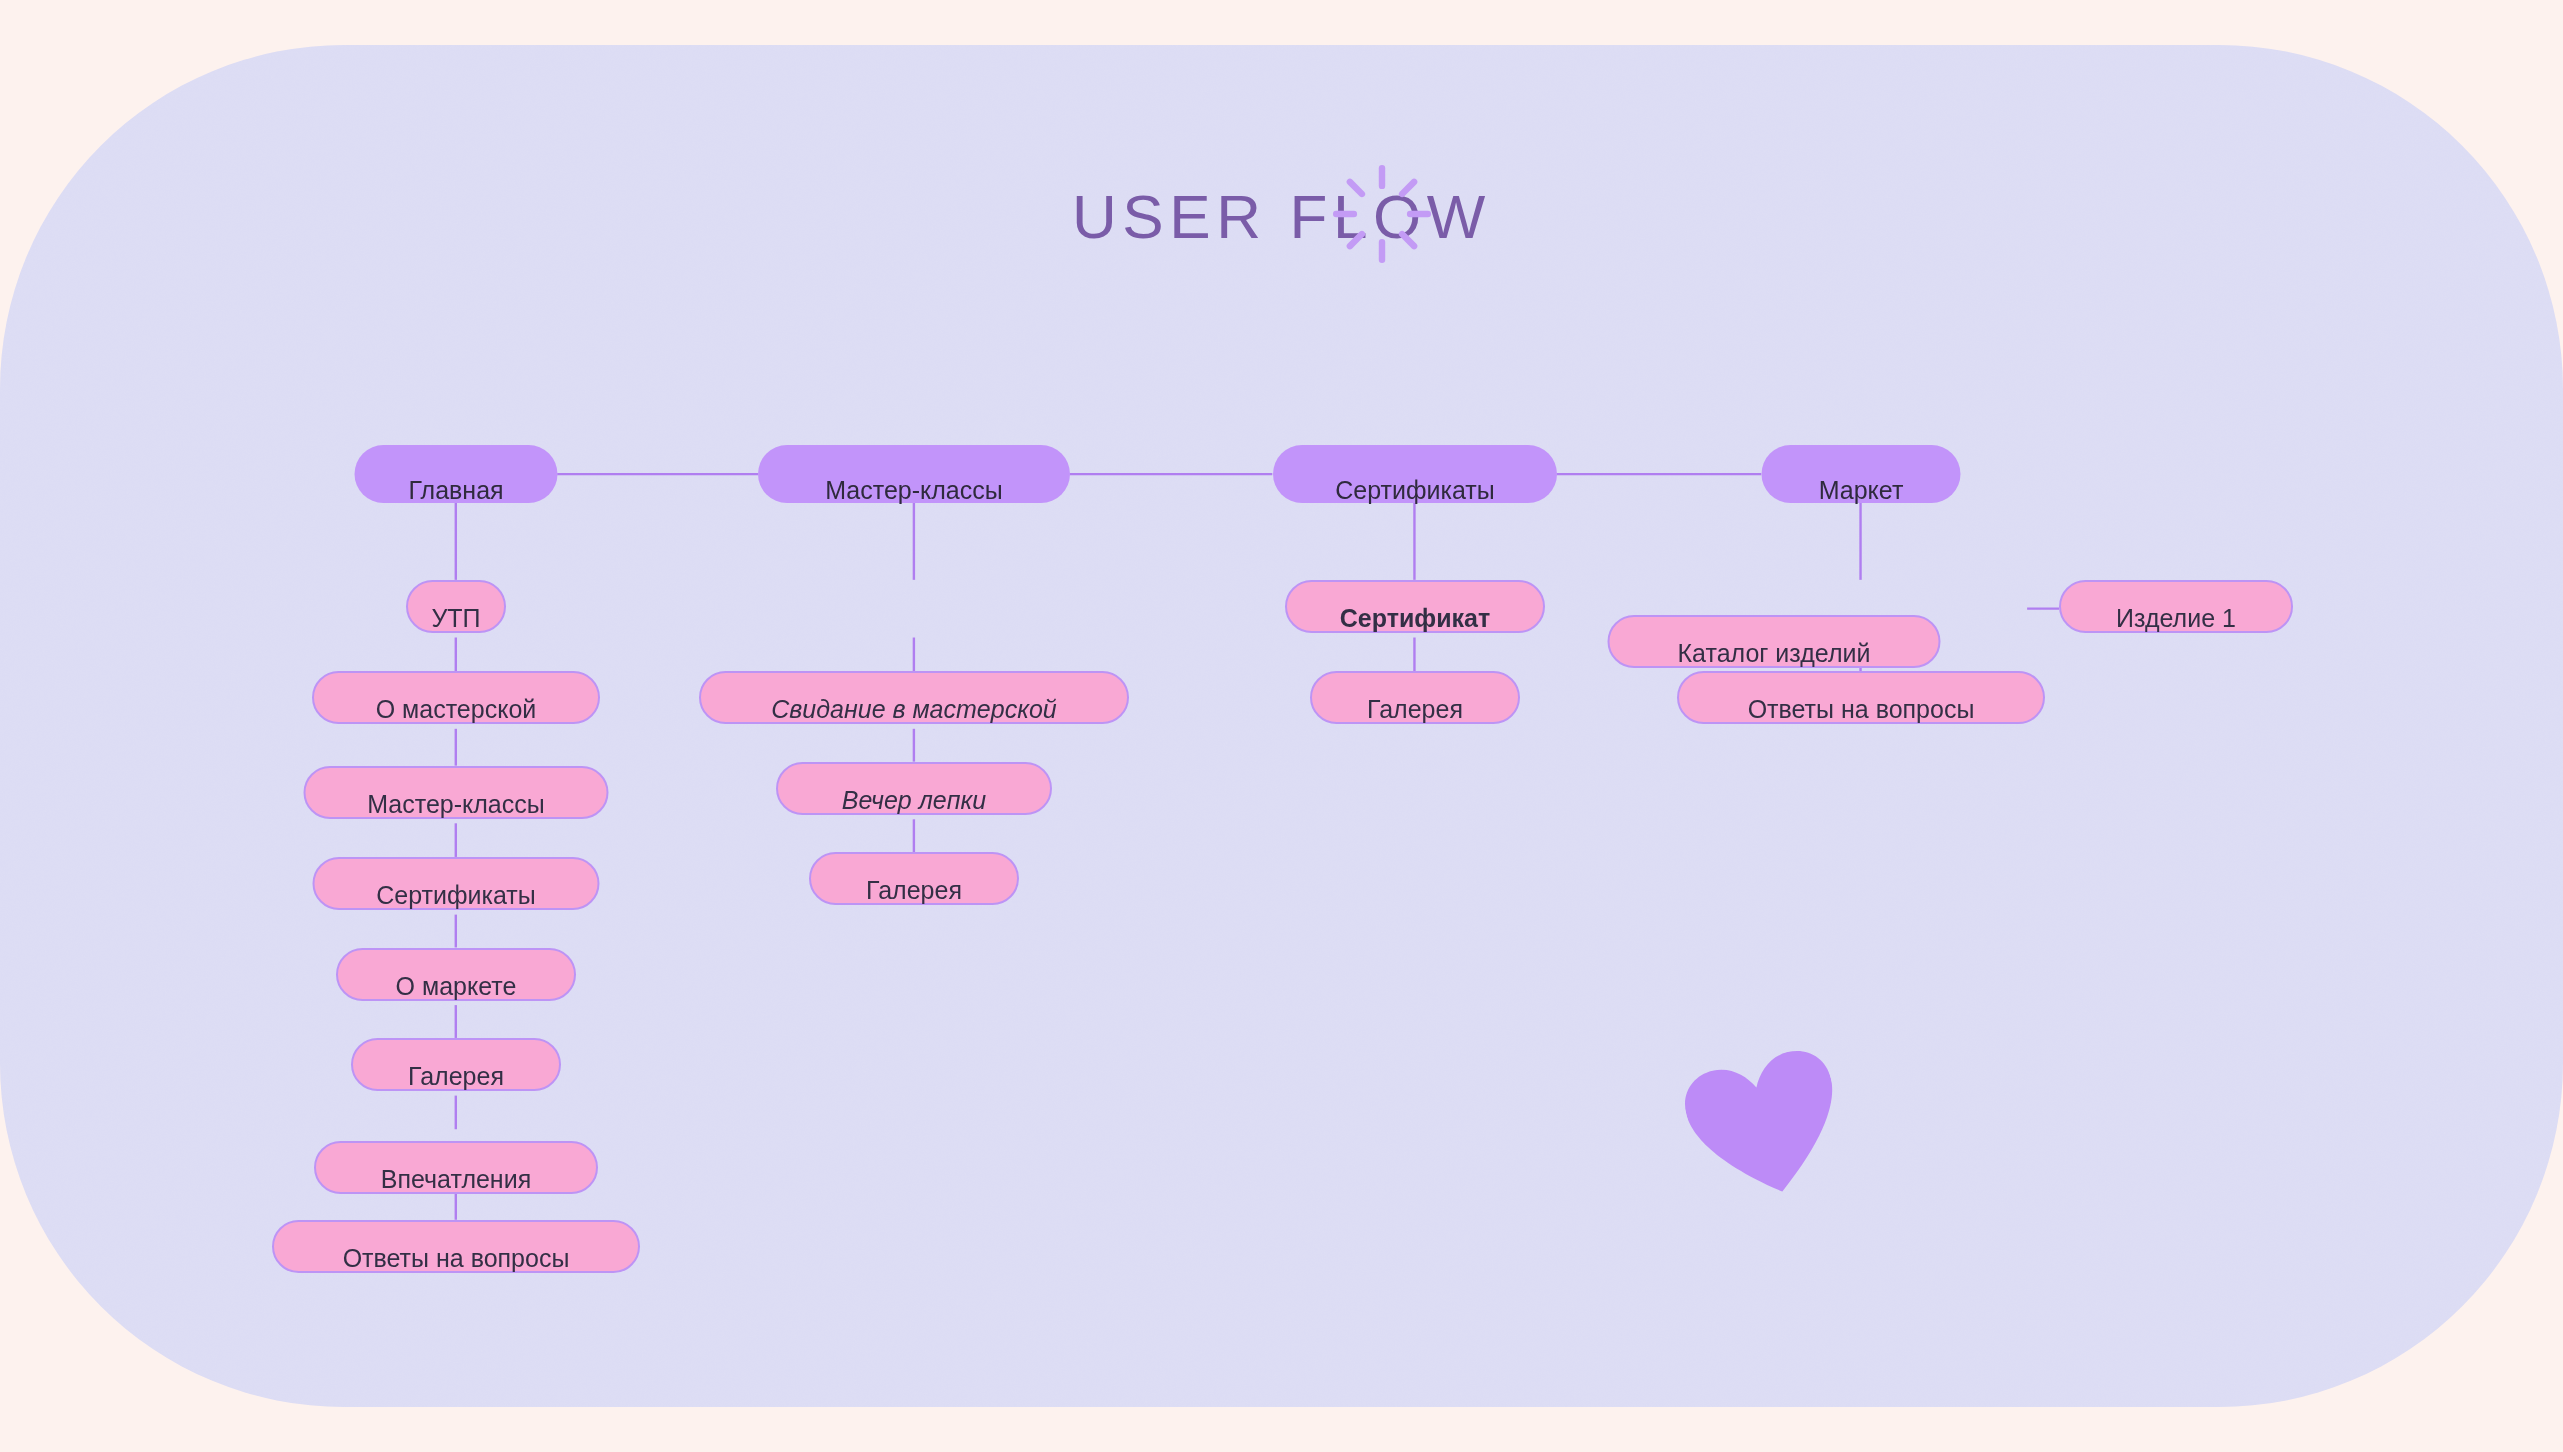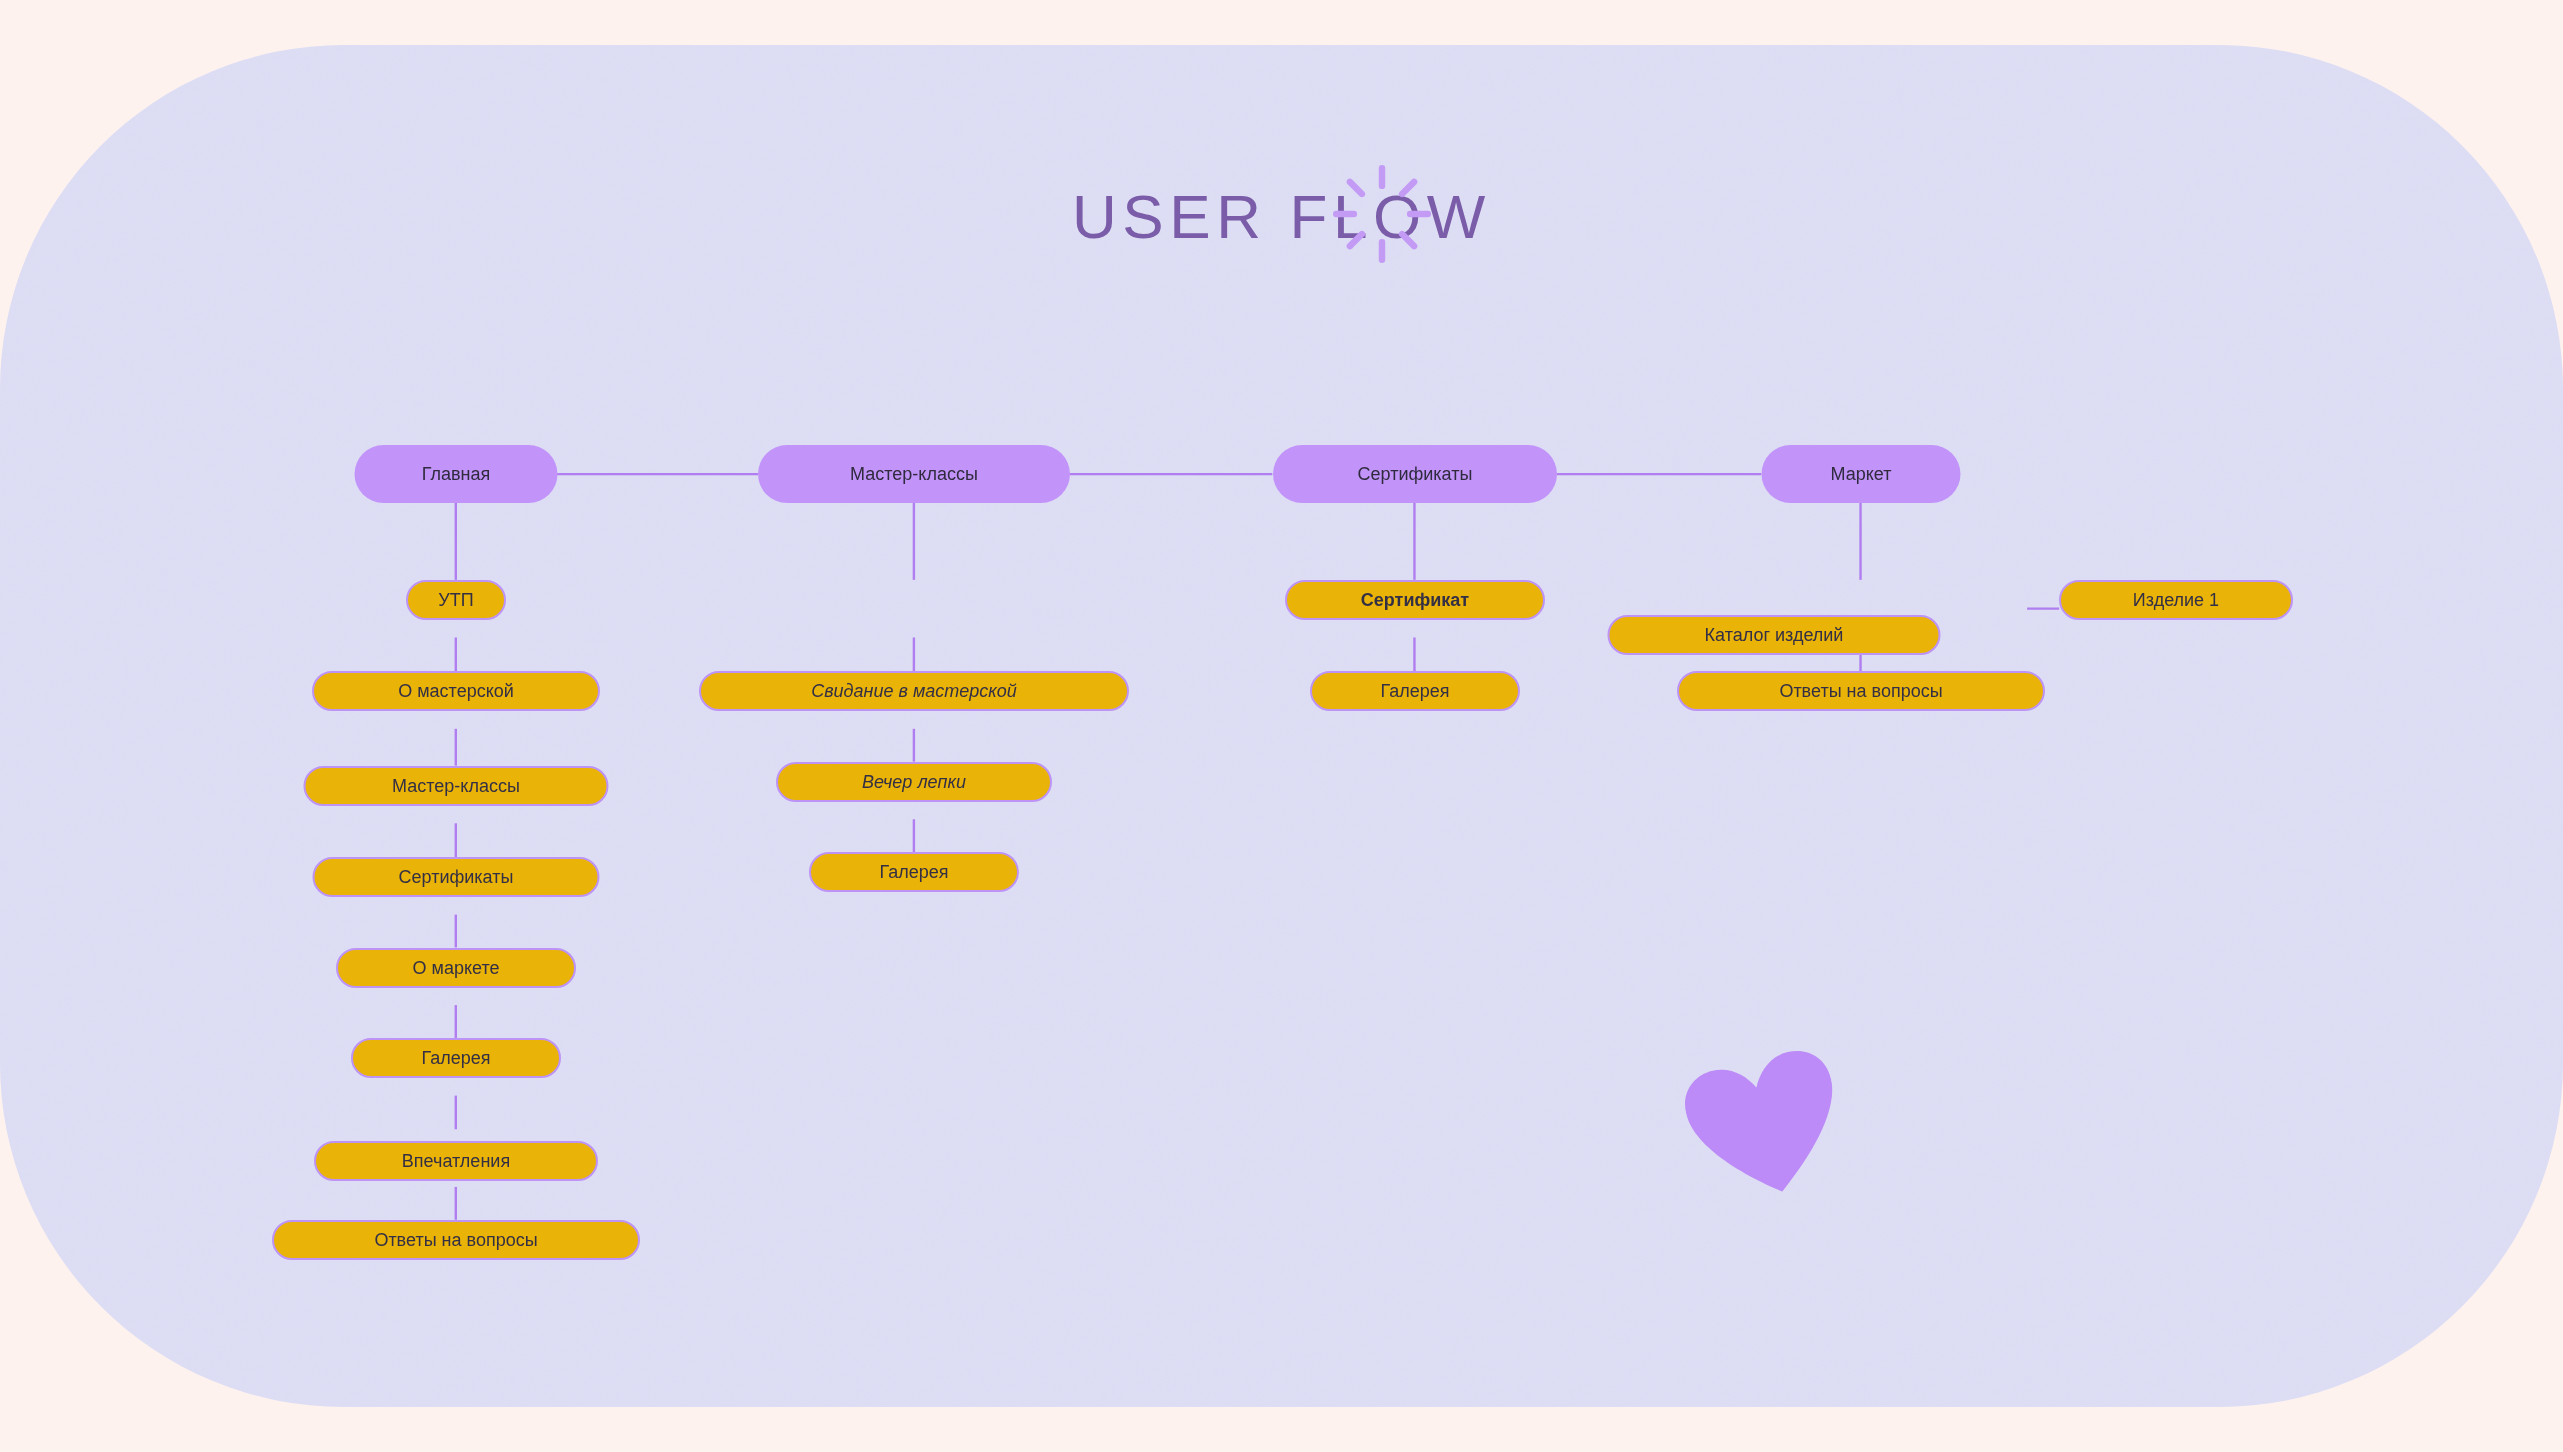--- a/index.html
+++ b/index.html
@@ -76,40 +76,40 @@
     position: absolute;
     left: 0;
     top: 0;
     width: 2563px;
     height: 1452px;
   }
 
   .node {
     position: absolute;
     display: flex;
-    align-items: center;
+    align-items: flex-end;
     justify-content: center;
     border-radius: 800px;
     white-space: nowrap;
-    font-size: 18px;
+    font-size: 25px;
     line-height: 1;
     transform: translateX(-50%);
   }
   .node.root {
     background: #c294fa;
     color: #2f2a3d;
     border: none;
     height: 58px;
     padding: 0 27px;
   }
   .node.leaf {
-    background: #eab308;
+    background: #f9a8d4;
     color: #332f45;
     border: 2.4px solid #bd94f5;
-    height: 40px;
+    height: 53px;
     padding: 0 24px;
   }
 
   
   #heart {
     position: absolute;
     left: 1692px;
     top: 1059px;
     width: 149px;
     height: 138px;

